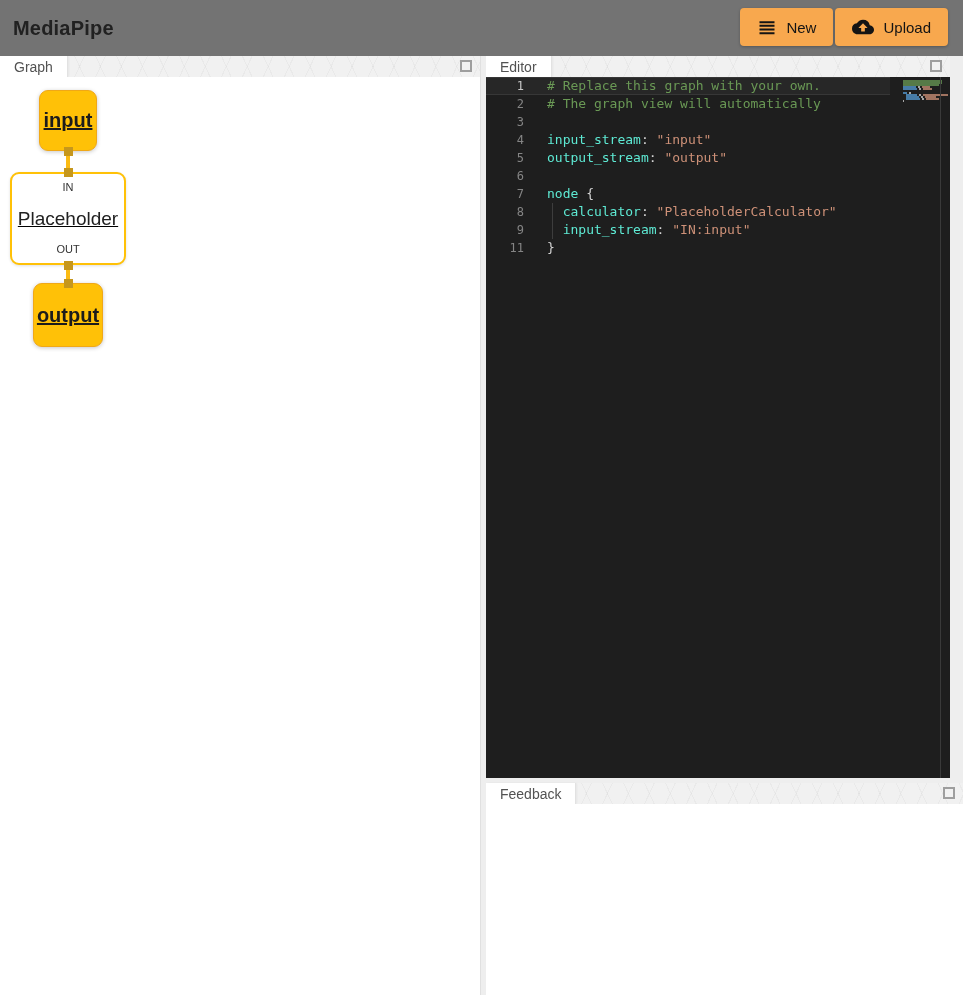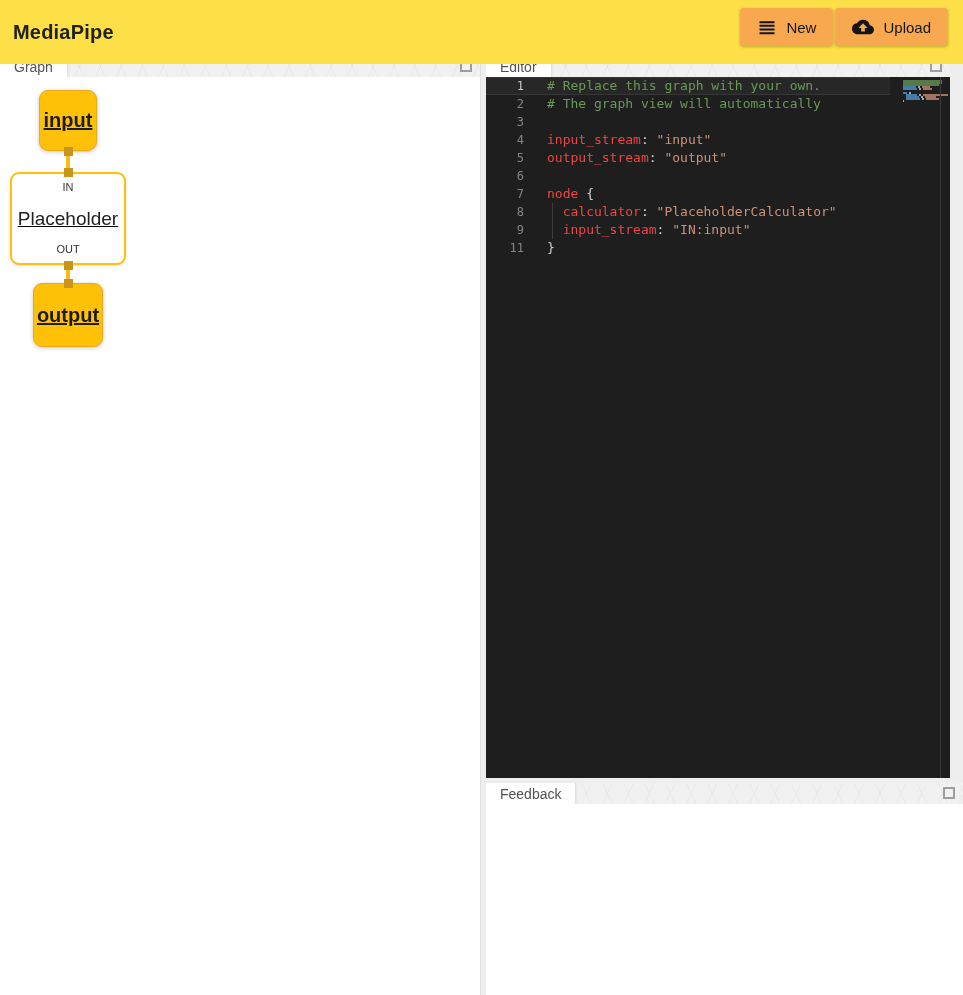--- a/index.html
+++ b/index.html
@@ -5,22 +5,22 @@
   * { box-sizing: border-box; margin: 0; padding: 0; }
   html,body { width: 963px; height: 995px; overflow: hidden; }
   body {
     position: relative;
     font-family: "Liberation Sans", sans-serif;
     background: #eeeeee;
   }
 
   
   .app-header {
-    position: absolute; top: 0; left: 0; right: 0; height: 64px;
-    background: #fde047; z-index: 20;
+    position: absolute; top: 0; left: 0; right: 0; height: 56px;
+    background: #737373; z-index: 20;
   }
   .app-title {
     position: absolute; left: 13px; top: 50%; transform: translateY(-50%);
     font-size: 20px; font-weight: 700; color: #212121; letter-spacing: .2px;
   }
   .header-buttons { position: absolute; right: 15px; top: 8px; display: flex; gap: 2px; }
   .hbtn {
     height: 38px; border: none; border-radius: 4px;
     background: #F8A84E; color: #141414;
     display: flex; align-items: center; gap: 9px; padding: 0 17px;
@@ -112,21 +112,21 @@
   .row { display: flex; height: 18px; position: relative; }
   .row .ln {
     width: 38px; flex: none; text-align: right;
     color: #858585; font-size: 12px; line-height: 18px;
   }
   .row .code { margin-left: 23px; white-space: pre; position: relative; color: #D4D4D4; }
   .row.current { background: rgba(255,255,255,0.045);
     box-shadow: inset 0 1px 0 rgba(255,255,255,0.08), inset 0 -1px 0 rgba(255,255,255,0.08); }
   .row.current .ln { color: #C6C6C6; }
   .tok-comment { color: #6A9955; }
-  .tok-key     { color: #ef4444; }
+  .tok-key     { color: #5eead4; }
   .tok-str     { color: #CE9178; }
   .tok-punc    { color: #D4D4D4; }
   .guide { position: absolute; left: 5px; top: 0; bottom: 0; width: 1px; background: rgba(255,255,255,0.14); }
 
   .minimap { position: absolute; left: 417px; top: 3px; width: 44px; }
   .mm-row { height: 2px; margin-bottom: 0; white-space: nowrap; }
   .mm-row span { display: inline-block; height: 2px; margin-right: 2px; vertical-align: top; opacity: .75; }
   .ruler-line { position: absolute; right: 9px; top: 0; bottom: 0; width: 1px; background: #3a3a3a; }
 
   

